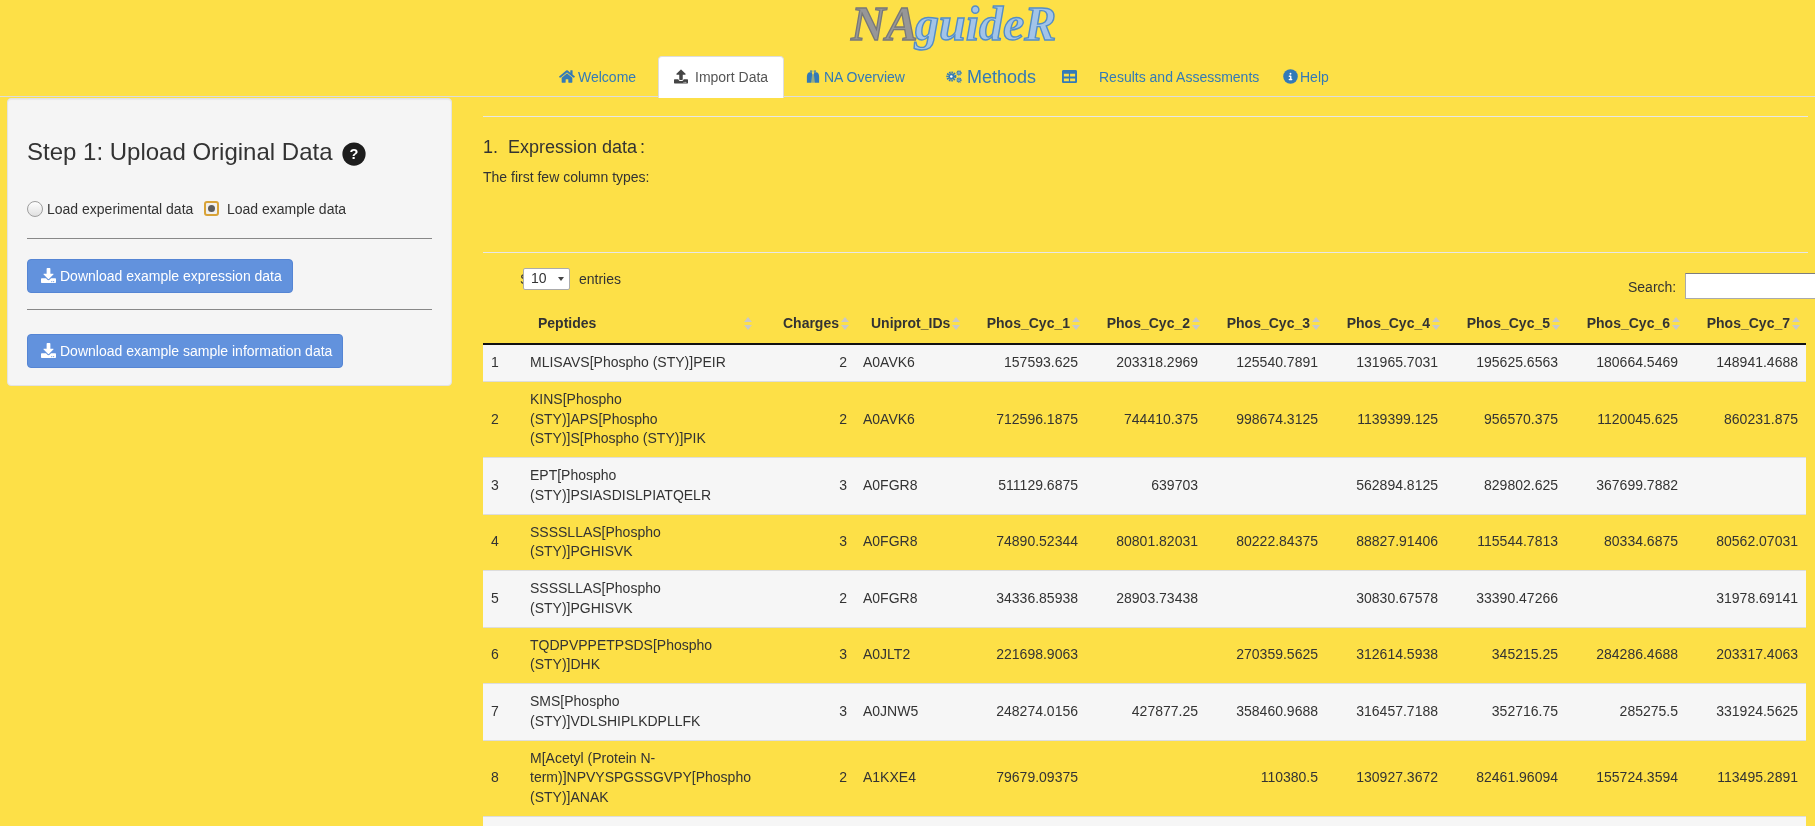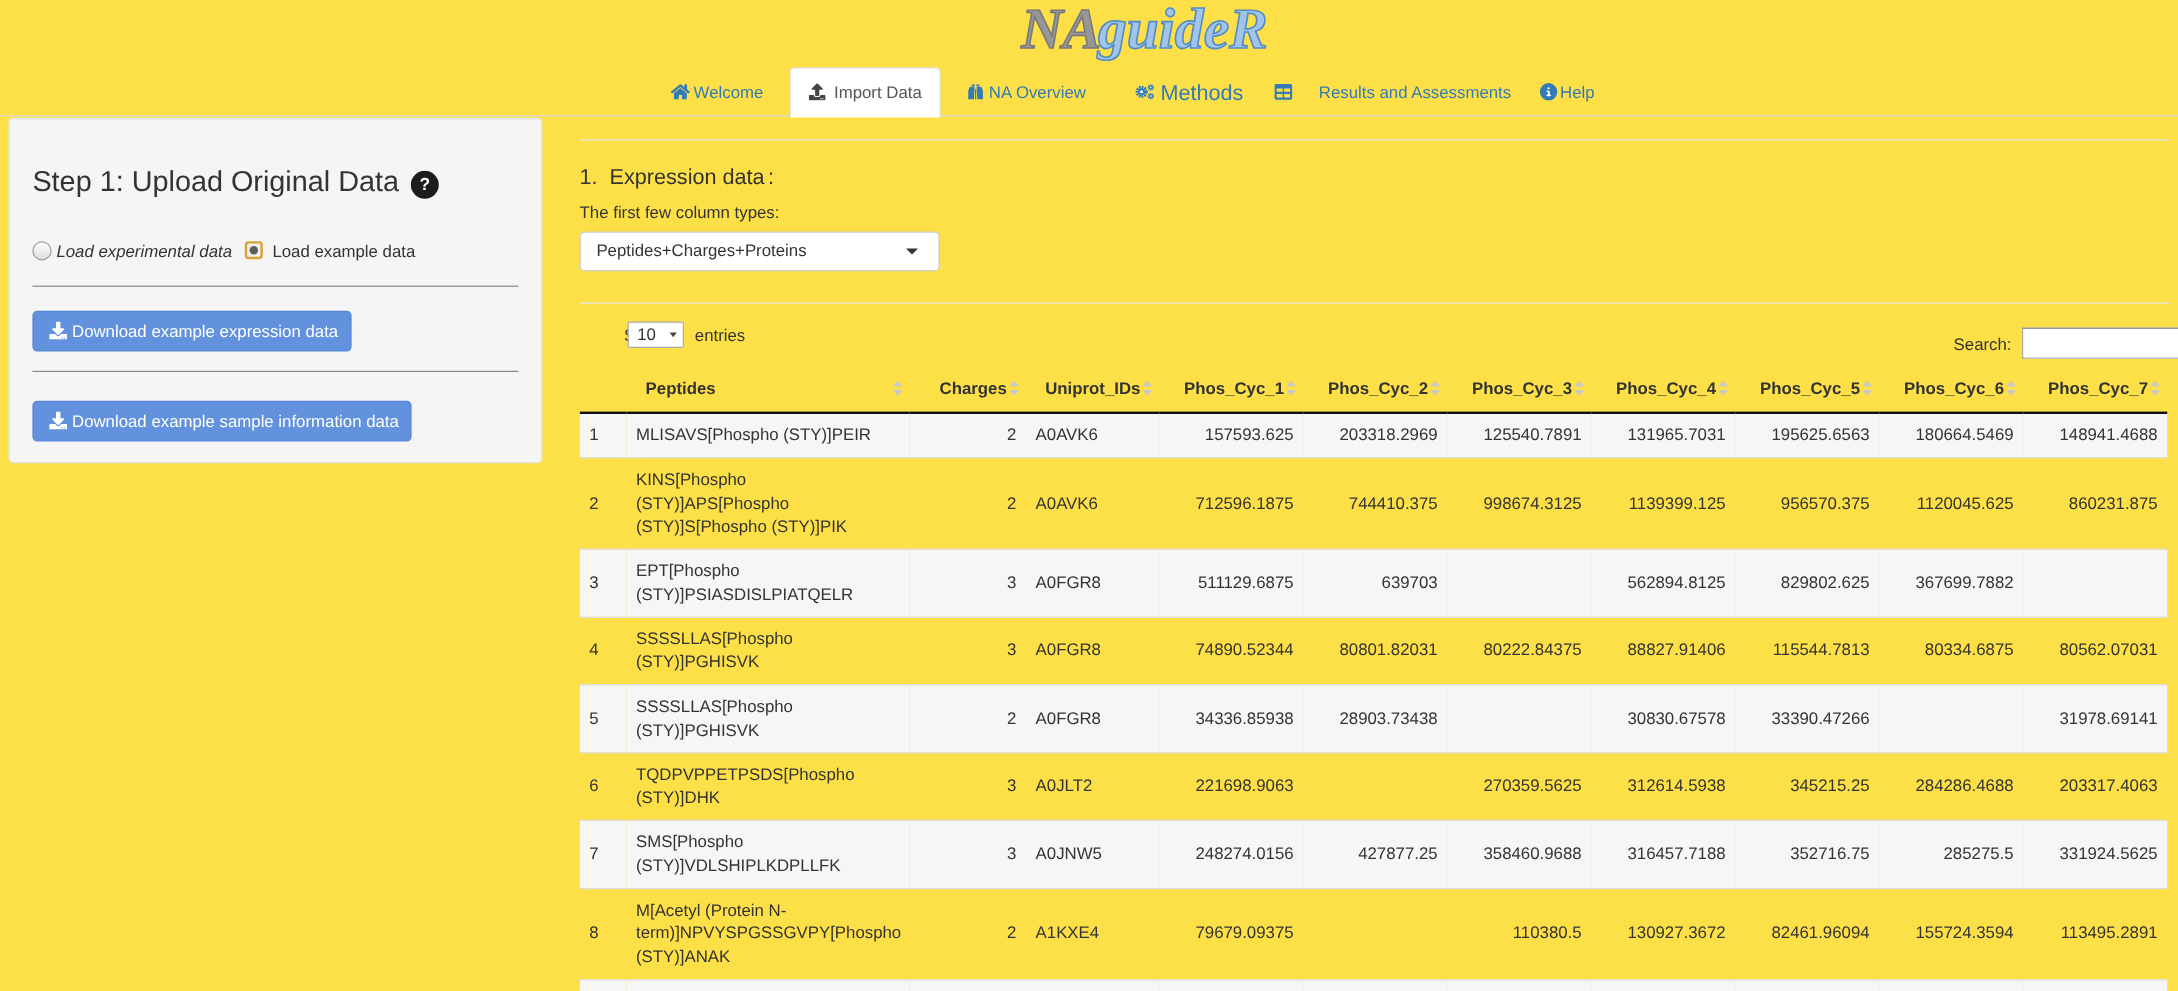--- a/index.html
+++ b/index.html
@@ -77,21 +77,21 @@
   <span class="abs" style="left:1300px; top:67px; color:#337ab7; font-size:14px; line-height:20px;">Help</span>
 
   <div id="well" class="abs"></div>
   <div class="abs" style="left:27px; top:138px; font-size:24px; line-height:28px; color:#333;">Step 1: Upload Original Data</div>
   <svg class="abs" style="left:342px; top:142px;" width="24" height="24" viewBox="0 0 512 512">
       <circle cx="256" cy="256" r="248" fill="#1d1d1d"></circle>
       <text x="256" y="355" font-size="310" font-weight="bold" fill="#fff" text-anchor="middle" font-family="'Liberation Sans',sans-serif">?</text>
     </svg>
 
   <div class="abs" style="left:27px; top:201px; width:14px; height:14px; border:1px solid #9e9e9e; border-radius:50%; background:linear-gradient(#fefefe,#e0e0e0);"></div>
-  <div class="abs" style="left:47px; top:199px; line-height:20px;font-style:italic;">Load experimental data</div>
+  <div class="abs" style="left:47px; top:199px; line-height:20px;">Load experimental data</div>
   <div class="abs" style="left:204px; top:201px; width:11px; height:11px; border:2px solid #d8a338; border-radius:3px; background:#f2f0ee;">
     <div style="position:absolute; left:2.2px; top:2.2px; width:7px; height:7px; border-radius:50%; background:#5d5d5d;"></div>
   </div>
   <div class="abs" style="left:227px; top:199px; line-height:20px;">Load example data</div>
 
   <hr class="dark abs" style="left:27px; top:238px; width:405px;">
 
   <div class="btn-blue" style="left:27px; top:259px; width:264px; height:32px;">
     <svg style="position:absolute; left:13px; top:8px;" width="15" height="15" viewBox="0 0 512 512" fill="#fff">
         <path d="M216 0h80c13.3 0 24 10.7 24 24v168h87.7c17.8 0 26.7 21.5 14.1 34.1L269.7 378.3c-7.5 7.5-19.8 7.5-27.3 0L90.1 226.1c-12.6-12.6-3.7-34.1 14.1-34.1H192V24c0-13.3 10.7-24 24-24zm296 376v112c0 13.3-10.7 24-24 24H24c-13.3 0-24-10.7-24-24V376c0-13.3 10.7-24 24-24h146.7l49 49c20.1 20.1 52.5 20.1 72.6 0l49-49H488c13.3 0 24 10.7 24 24zm-124 88c0-11-9-20-20-20s-20 9-20 20 9 20 20 20 20-9 20-20zm64 0c0-11-9-20-20-20s-20 9-20 20 9 20 20 20 20-9 20-20z"></path>
@@ -105,24 +105,20 @@
     <svg style="position:absolute; left:13px; top:8px;" width="15" height="15" viewBox="0 0 512 512" fill="#fff">
         <path d="M216 0h80c13.3 0 24 10.7 24 24v168h87.7c17.8 0 26.7 21.5 14.1 34.1L269.7 378.3c-7.5 7.5-19.8 7.5-27.3 0L90.1 226.1c-12.6-12.6-3.7-34.1 14.1-34.1H192V24c0-13.3 10.7-24 24-24zm296 376v112c0 13.3-10.7 24-24 24H24c-13.3 0-24-10.7-24-24V376c0-13.3 10.7-24 24-24h146.7l49 49c20.1 20.1 52.5 20.1 72.6 0l49-49H488c13.3 0 24 10.7 24 24zm-124 88c0-11-9-20-20-20s-20 9-20 20 9 20 20 20 20-9 20-20zm64 0c0-11-9-20-20-20s-20 9-20 20 9 20 20 20 20-9 20-20z"></path>
       </svg>
     <span style="position:absolute; left:32px; top:6px;">Download example sample information data</span>
   </div>
 
   <hr class="lite abs" style="left:483px; top:116px; width:1325px;">
   <div class="abs" style="left:483px; top:137px; font-size:18px; line-height:21px; color:#333;">1.&nbsp; Expression data<span style="margin-left:3px;">:</span></div>
   <div class="abs bold" style="left:483px; top:169px;">The first few column types:</div>
 
-  <div class="abs" style="left:483px; top:193px; width:298px; height:31px; background:#fff; border:1px solid #ccc; border-radius:4px;">
-    <span style="position:absolute; left:13px; top:6px;">Peptides+Charges+Proteins</span>
-    <span style="position:absolute; right:17px; top:13px; width:0; height:0; border-left:5px solid transparent; border-right:5px solid transparent; border-top:5px solid #333;"></span>
-  </div>
 
   <hr class="lite abs" style="left:483px; top:252px; width:1325px;">
 
   <div class="abs bold" style="left:484px; top:271px;margin-left:36px;">Show</div>
   <div class="abs" style="left:523px; top:268px; width:45px; height:20px; background:#fff; border:1px solid #ababab; border-radius:2px;">
     <span style="position:absolute; left:7px; top:1px;">10</span>
     <span style="position:absolute; right:5px; top:8px; width:0; height:0; border-left:3.5px solid transparent; border-right:3.5px solid transparent; border-top:4px solid #444;"></span>
   </div>
   <div class="abs bold" style="left:579px; top:271px;">entries</div>
 

